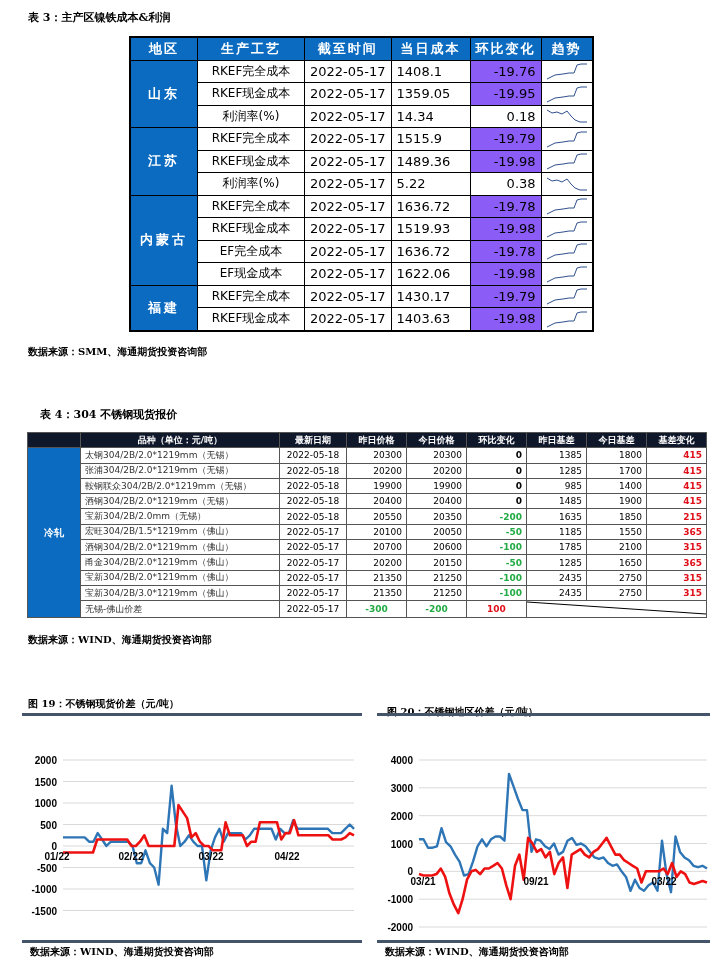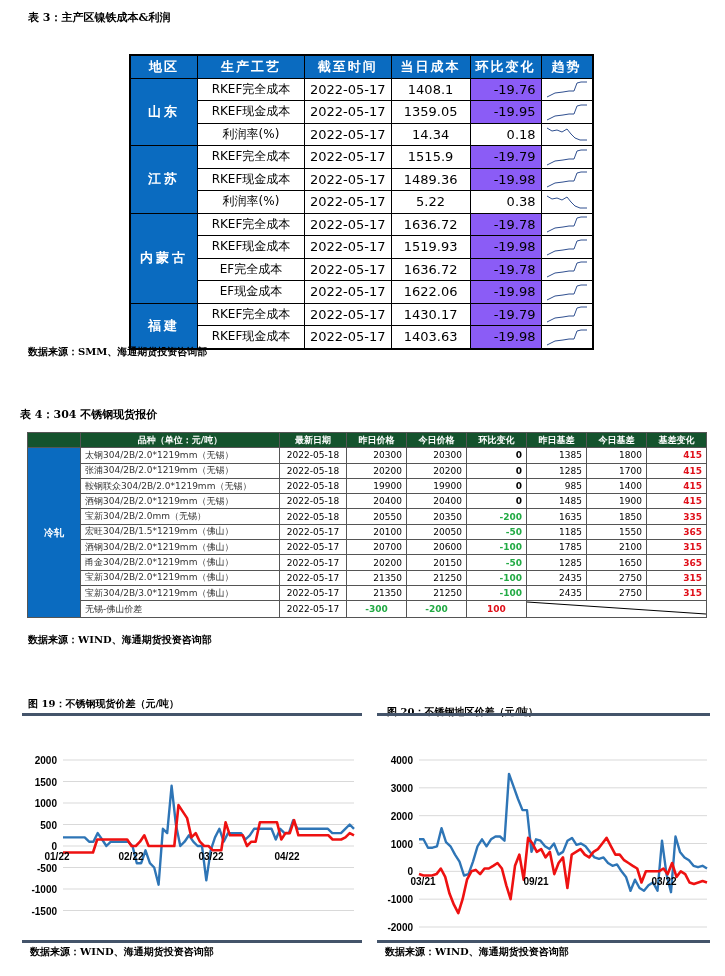--- a/index.html
+++ b/index.html
@@ -1,36 +1,36 @@
 <!DOCTYPE html>
 <html><head>
 <meta charset="utf-8">
 <style>
   html, body { margin:0; padding:0; background:#ffffff; }
   body { width:725px; height:976px; position:relative; overflow:hidden; font-family:"DejaVu Sans", sans-serif; color:#000; }
   .caption { position:absolute; font-size:11px; font-weight:bold; font-family:"DejaVu Serif", serif; }
   .src { position:absolute; font-size:10px; font-weight:bold; font-family:"DejaVu Serif", serif; }
 
   
-  #t3 { position:absolute; left:129px; top:36px; border-collapse:collapse; border:2px solid #000;margin-top:18px; }
+  #t3 { position:absolute; left:129px; top:36px; border-collapse:collapse; border:2px solid #000; }
   #t3 td, #t3 th { height:21.5px; padding:0 5px; font-size:13px; white-space:nowrap; border:1px solid #000; }
   #t3 th { background:#0a6bc0; color:#fff; font-weight:bold; font-family:"DejaVu Serif", serif; font-size:13px; text-align:center; letter-spacing:2px; }
   #t3 td.region { background:#0a6bc0; color:#fff; font-weight:bold; text-align:center; font-family:"DejaVu Serif", serif; width:56px; letter-spacing:3px; }
   #t3 td.proc { text-align:center; width:96px; font-size:12px; }
   #t3 td.date { text-align:left; width:72px; font-size:13px; }
-  #t3 td.val { text-align:center; width:68px; }
+  #t3 td.val { text-align:left; width:68px; }
   #t3 td.chg { text-align:right; width:60px; border-right:1px dashed #000; }
   #t3 td.chg.green { background:#8b5cf6; }
   #t3 td.trend { width:40px; padding:0 3px; }
   #t3 td.trend svg { display:block; }
 
   
   #t4 { position:absolute; left:27px; top:432px; border-collapse:collapse; border:1px solid #000; width:680px; }
   #t4 td, #t4 th { height:14.3px; padding:0 4px; font-size:9px; white-space:nowrap; border:1px solid #555; }
-  #t4 th { background:#14532d; color:#fff; font-weight:bold; font-family:"DejaVu Serif", serif; text-align:center; font-size:9px; }
+  #t4 th { background:#0f172a; color:#fff; font-weight:bold; font-family:"DejaVu Serif", serif; text-align:center; font-size:9px; }
   #t4 td.cat { background:#0a6bc0; color:#fff; font-weight:bold; text-align:center; width:44px; font-family:"DejaVu Serif", serif; font-size:10px; }
   #t4 td.name { text-align:left; color:#333; width:190px; }
   #t4 td.date { text-align:center; width:58px; }
   #t4 td.num { text-align:right; }
   #t4 td.chg { text-align:right; font-weight:bold; }
   #t4 .green { color:#22aa44; font-weight:bold; }
   #t4 .red { color:#e0101a; font-weight:bold; }
   #t4 .black { color:#000; font-weight:bold; }
 
   
@@ -191,21 +191,21 @@
         <td class="trend">
           <svg width="44" height="20">
             <polyline points="2,18 10,14 18,13 24,12 29,12 32,4 36,3 42,3" fill="none" stroke="#2f4f8f" stroke-width="1"></polyline>
           </svg>
         </td>
       </tr>
     </tbody>
 </table>
 <div class="src" style="left:28px; top:345px;">数据来源：SMM、海通期货投资咨询部</div>
 
-<div class="caption" style="left:20px; top:407px;">表 4：304 不锈钢现货报价</div>
+<div class="caption" style="left:40px; top:407px;">表 4：304 不锈钢现货报价</div>
 <table id="t4">
   <thead>
     <tr>
       <th></th>
       <th>品种（单位：元/吨）</th>
       <th>最新日期</th>
       <th>昨日价格</th>
       <th>今日价格</th>
       <th>环比变化</th>
       <th>昨日基差</th>
@@ -256,21 +256,21 @@
         <td class="num red">415</td>
       </tr>
       <tr>
         <td class="name">宝新304/2B/2.0mm（无锡）</td>
         <td class="date">2022-05-18</td>
         <td class="num">20550</td>
         <td class="num">20350</td>
         <td class="chg green">-200</td>
         <td class="num">1635</td>
         <td class="num">1850</td>
-        <td class="num red">335</td>
+        <td class="num red">215</td>
       </tr>
       <tr>
         <td class="name">宏旺304/2B/1.5*1219mm（佛山）</td>
         <td class="date">2022-05-17</td>
         <td class="num">20100</td>
         <td class="num">20050</td>
         <td class="chg green">-50</td>
         <td class="num">1185</td>
         <td class="num">1550</td>
         <td class="num red">365</td>

